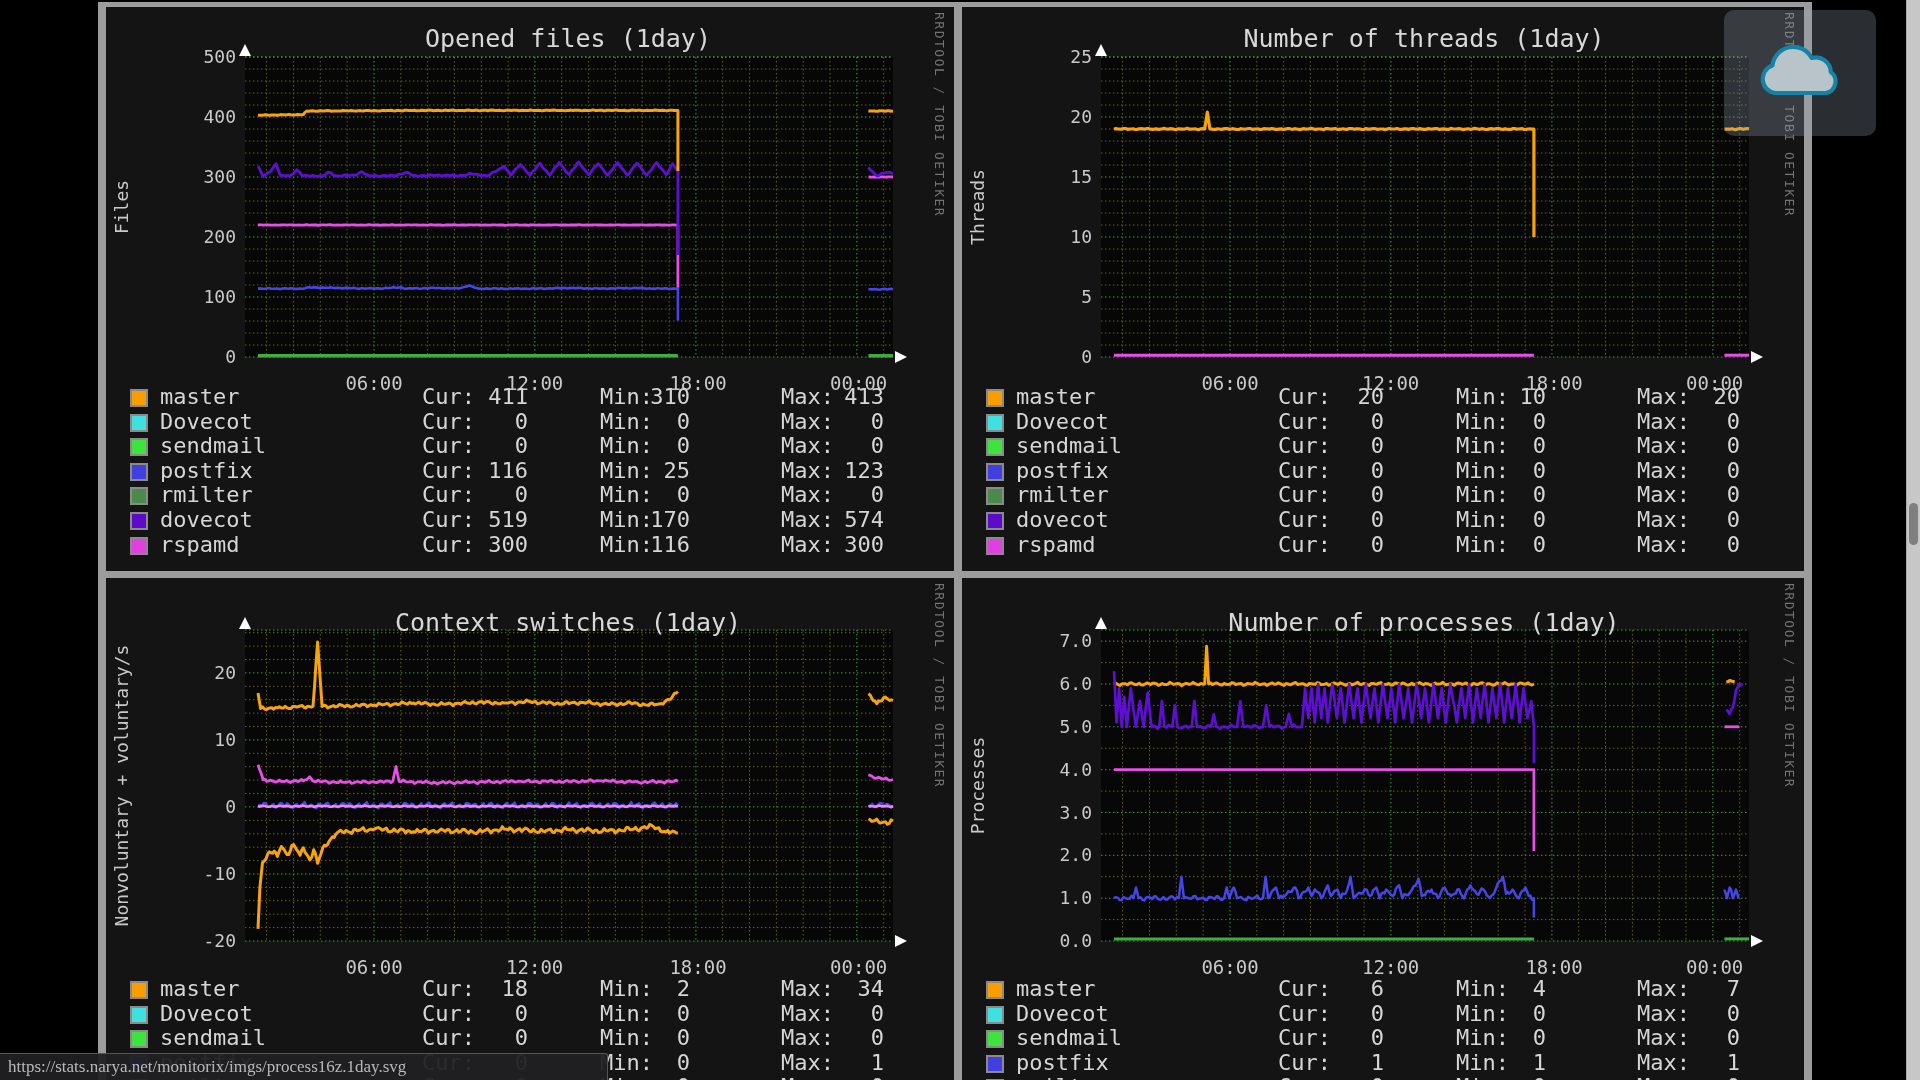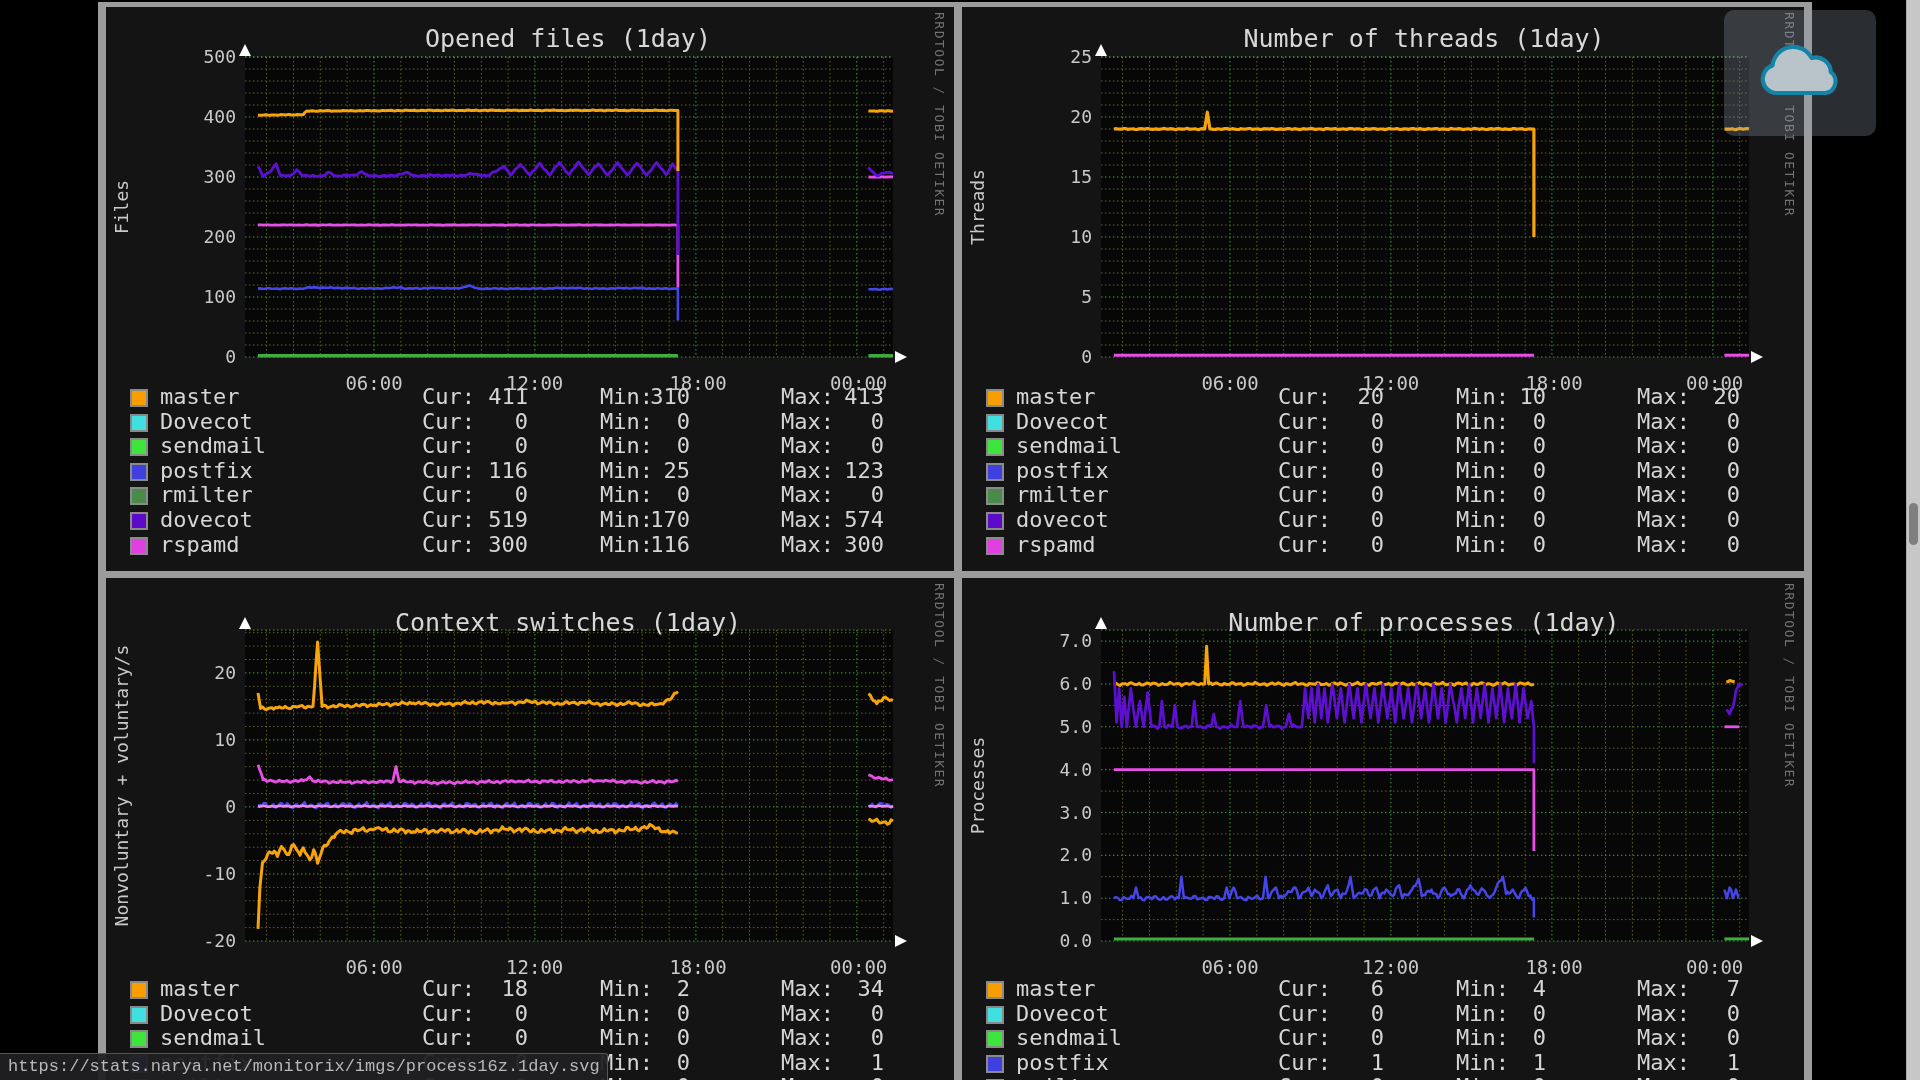--- a/index.html
+++ b/index.html
@@ -32,21 +32,21 @@
   #cloud-overlay{
     position:absolute;left:1724px;top:10px;width:152px;height:126px;
     background:rgba(150,160,178,0.28);border-radius:10px;z-index:50;cursor:pointer;
   }
   #cloud-overlay svg{position:absolute;left:26px;top:28px;}
   #status-tooltip{
     position:absolute;left:0px;top:1053px;width:608px;height:27px;z-index:60;
     background:rgba(32,32,35,0.94);border-top:1px solid #555;border-right:1px solid #555;
     border-top-right-radius:3px;
     color:#b9b9b9;font-size:17px;line-height:26px;padding-left:8px;box-sizing:border-box;
-    font-family:Liberation Mono, monospace;
+    font-family:Liberation Serif, serif;
     white-space:nowrap;overflow:hidden;
   }
   #scrollbar-track{
     position:absolute;right:0;top:0;width:13px;height:1080px;background:#c7c7c7;
     border-left:1px solid #a9a9a9;z-index:70;
   }
   #scrollbar-thumb{
     position:absolute;left:2px;top:503px;width:9px;height:42px;background:#7f7f7f;border-radius:5px;
   }
 </style>

